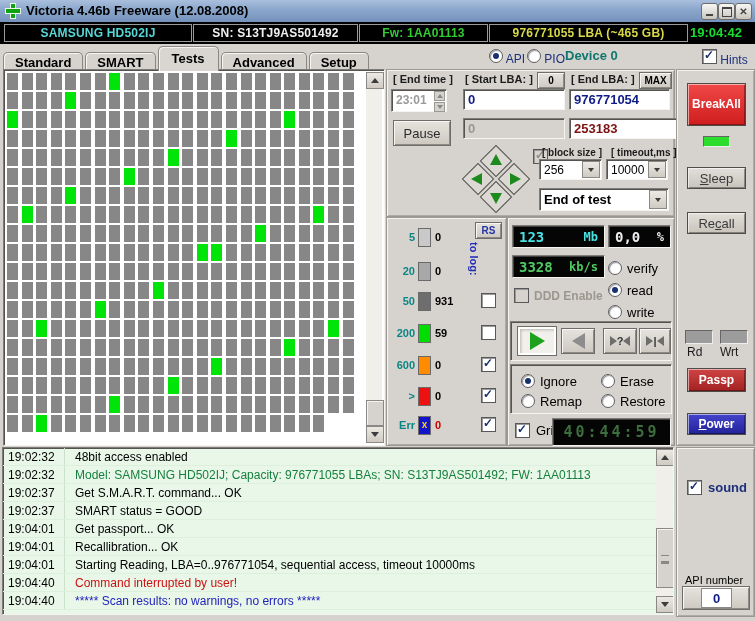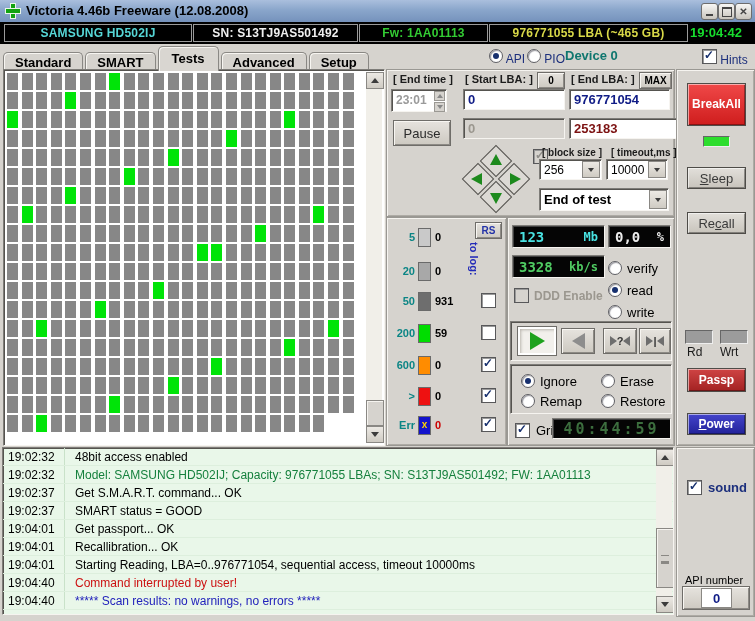--- a/index.html
+++ b/index.html
@@ -123,21 +123,21 @@
   #btn-seek{left:92px;width:32px;font-size:11px;font-weight:bold;color:#333;}
   #btn-step{left:128px;width:30px;font-size:11px;font-weight:bold;color:#333;}
   .tri-r{width:0;height:0;border-top:9px solid transparent;border-bottom:9px solid transparent;border-left:15px solid #1ea21e;}
   .tri-l{width:0;height:0;border-top:8px solid transparent;border-bottom:8px solid transparent;border-right:13px solid #8d8d8d;}
   .mini-r{display:inline-block;width:0;height:0;border-top:5px solid transparent;border-bottom:5px solid transparent;border-left:7px solid #6e6e6e;vertical-align:-1px;}
   .mini-l{display:inline-block;width:0;height:0;border-top:5px solid transparent;border-bottom:5px solid transparent;border-right:7px solid #6e6e6e;vertical-align:-1px;}
   #defect-panel{position:absolute;left:2px;top:146px;width:160px;height:48px;}
   #defect-radios{position:absolute;left:10px;top:5px;display:grid;grid-template-columns:80px 70px;grid-auto-rows:20px;}
   #grid-row{position:absolute;left:7px;top:205px;display:flex;align-items:center;}
   #grid-row .lab{margin-left:6px;font-size:13px;}
-  #lcd-timer{left:44px;top:200px;width:119px;height:21px;color:#3c6e3e;justify-content:center;letter-spacing:3px;font-size:15px;}
+  #lcd-timer{left:44px;top:200px;width:119px;height:28px;color:#3c6e3e;justify-content:center;letter-spacing:3px;font-size:15px;}
   
   #sidebar-top{position:absolute;left:676px;top:69px;width:77px;height:375px;}
   #sidebar-bottom{position:absolute;left:676px;top:447px;width:77px;height:168px;}
   .side-btn{position:absolute;left:10px;width:57px;display:flex;align-items:center;justify-content:center;text-align:center;
     border:1px solid #4e4c48;box-shadow:inset 1px 1px 0 rgba(255,255,255,.55),inset -1px -1px 0 rgba(0,0,0,.35);}
   #break-all{top:13px;height:41px;background:linear-gradient(180deg,#f04848,#cf1d1d);color:#fff;font-weight:bold;font-size:12px;line-height:1.2;}
   #led-main{position:absolute;left:26px;top:66px;width:25px;height:9px;background:#2ddd2d;border:1px solid;border-color:#666 #eee #eee #666;}
   #sleep-btn{top:97px;height:20px;background:linear-gradient(180deg,#e2dfda,#c8c4bc);color:#3a3a3a;font-size:13px;}
   #recall-btn{top:142px;height:20px;background:linear-gradient(180deg,#e2dfda,#c8c4bc);color:#3a3a3a;font-size:13px;}
   .mini-led{position:absolute;top:260px;width:26px;height:12px;background:#9c9c9c;border:1px solid;border-color:#666 #eee #eee #666;}

